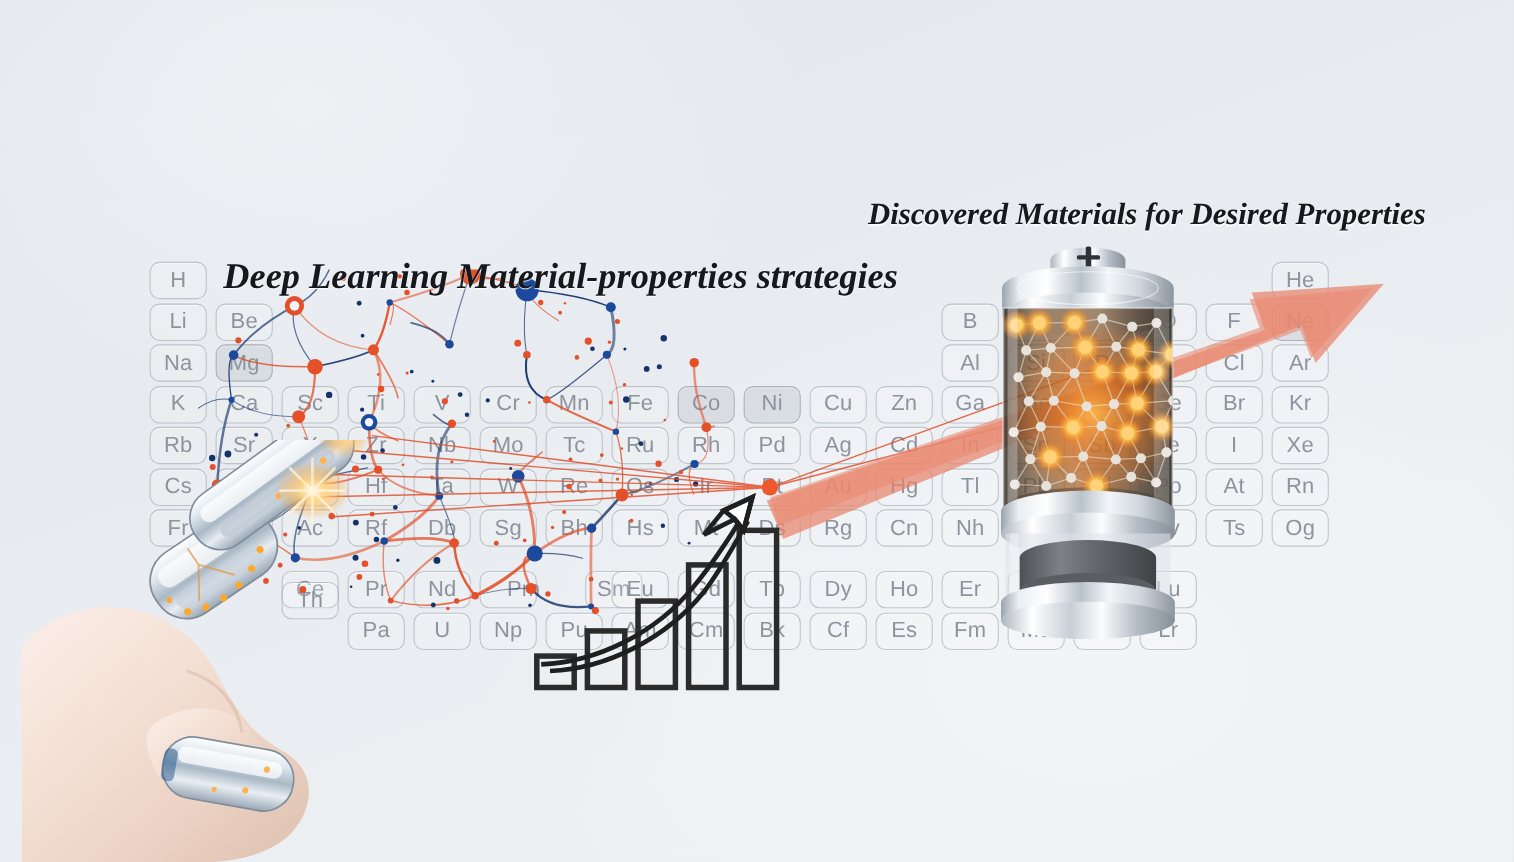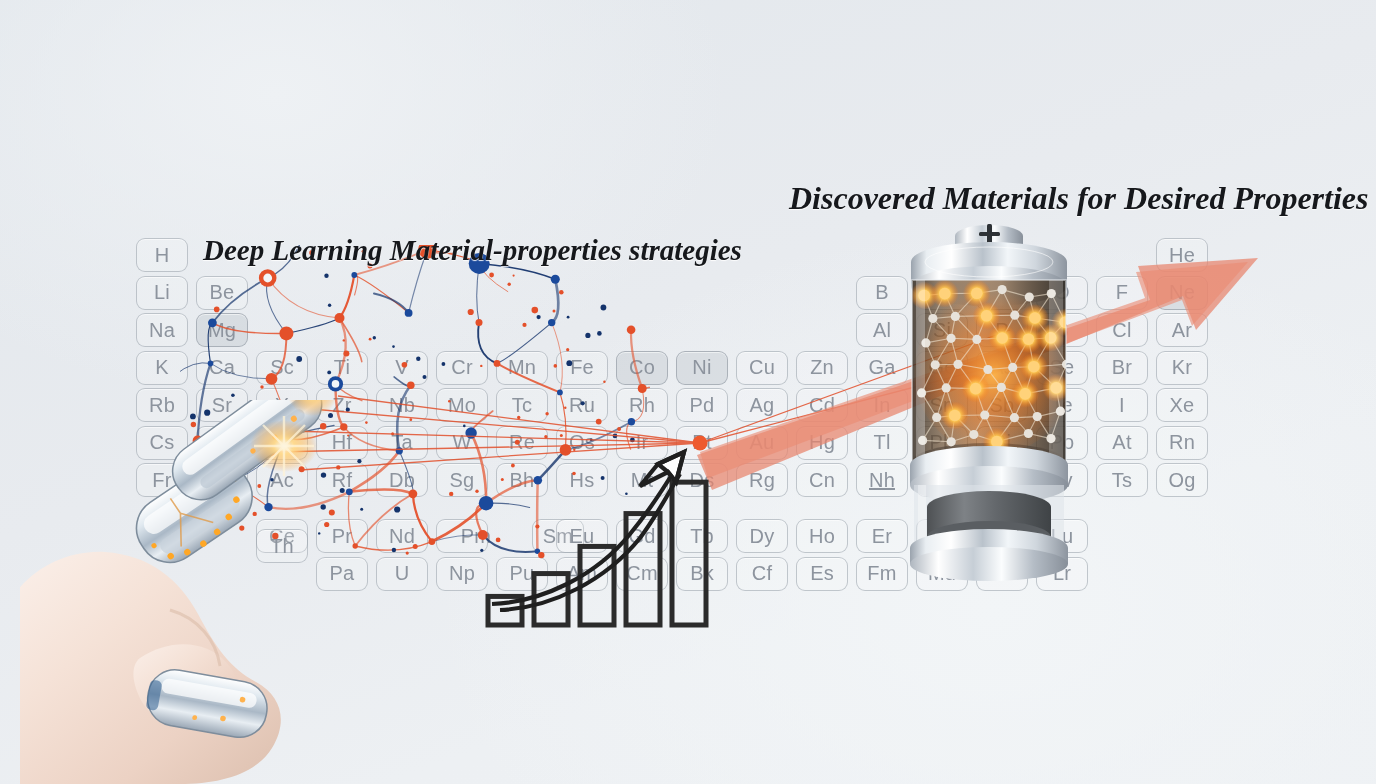--- a/index.html
+++ b/index.html
@@ -56,22 +56,22 @@
     white-space:pre-line;
   }
   .lbl{
     position:absolute;
     font-family:"Liberation Serif",serif;
     font-style:italic;font-weight:700;
     color:#16181c;
     text-shadow:0 1px 1px rgba(255,255,255,.9);
     white-space:nowrap;
   }
-  #lbl-dl{left:203px;top:234px;font-size:29px;}
-  #lbl-disc{left:789px;top:180px;font-size:32px;}
+  #lbl-dl{left:203px;top:234px;font-size:33px;}
+  #lbl-disc{left:789px;top:180px;font-size:28px;}
   #lbl-prop{left:351px;top:650px;font-size:24px;}
 </style>
 </head>
 <body>
 
 <div id="stage">
 
   <div id="ptable">
       <div class="pcell" style="left: 136px; top: 238px;">H</div>
       <div class="pcell" style="left: 1156px; top: 238px;">He</div>
@@ -150,21 +150,21 @@
       <div class="pcell" style="left: 256px; top: 463px;">Ac</div>
       <div class="pcell" style="left: 316px; top: 463px;">Rf</div>
       <div class="pcell" style="left: 376px; top: 463px;">Db</div>
       <div class="pcell" style="left: 436px; top: 463px;">Sg</div>
       <div class="pcell" style="left: 496px; top: 463px;">Bh</div>
       <div class="pcell" style="left: 556px; top: 463px;">Hs</div>
       <div class="pcell" style="left: 616px; top: 463px;">Mt</div>
       <div class="pcell" style="left: 676px; top: 463px;">Ds</div>
       <div class="pcell" style="left: 736px; top: 463px;">Rg</div>
       <div class="pcell" style="left: 796px; top: 463px;">Cn</div>
-      <div class="pcell" style="left: 856px; top: 463px; text-decoration: underline;">Nh</div>
+      <div class="pcell" style="left: 856px; top: 463px;">Nh</div>
       <div class="pcell" style="left: 916px; top: 463px;">Fl</div>
       <div class="pcell" style="left: 976px; top: 463px;">Mc</div>
       <div class="pcell" style="left: 1036px; top: 463px;">Lv</div>
       <div class="pcell" style="left: 1096px; top: 463px;">Ts</div>
       <div class="pcell" style="left: 1156px; top: 463px;">Og</div>
       <div class="pcell" style="left: 256px; top: 519.25px;">Ce</div>
       <div class="pcell" style="left: 316px; top: 519.25px;">Pr</div>
       <div class="pcell" style="left: 376px; top: 519.25px;">Nd</div>
       <div class="pcell" style="left: 436px; top: 519.25px; padding-left: 28px;">Pm</div>
       <div class="pcell" style="left: 496px; top: 519.25px; margin-left: 36px;">Sm</div>

